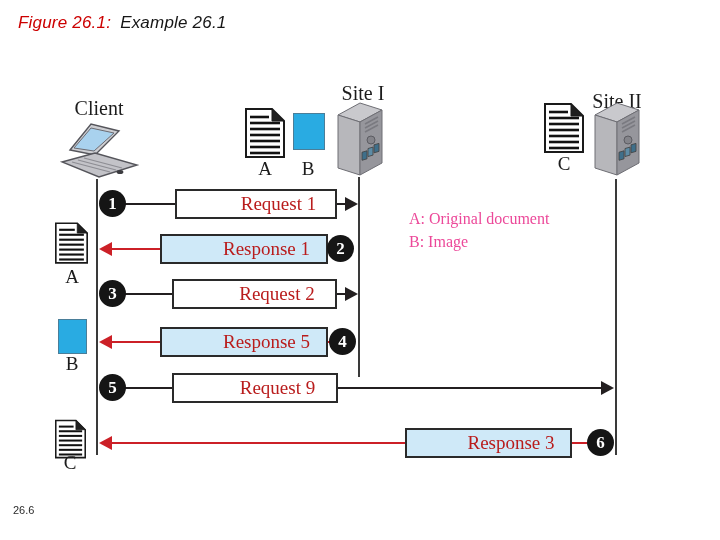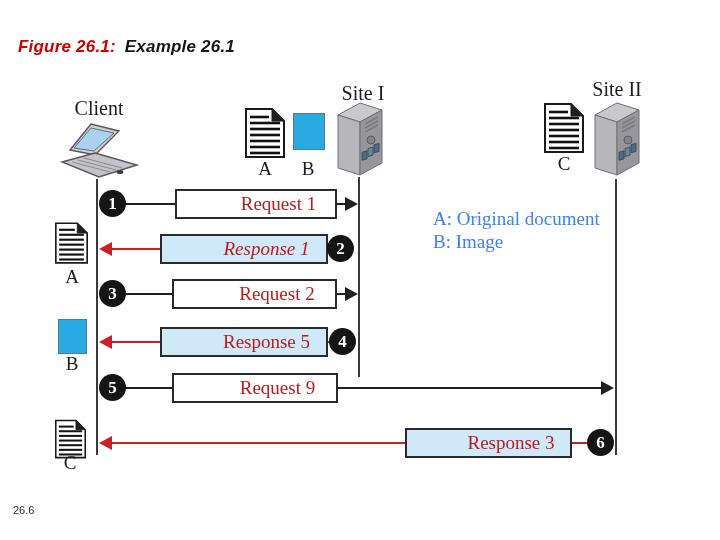--- a/index.html
+++ b/index.html
@@ -3,22 +3,22 @@
 <meta charset="utf-8">
 <style>
   html,body{margin:0;padding:0;background:#e9e9e9;}
   .slide{
     position:relative;width:720px;height:540px;background:#ffffff;
     overflow:hidden;font-family:"Liberation Serif",serif;color:#231f20;
   }
   
   .title{
     position:absolute;left:18px;top:13px;
-    font-family:"Liberation Sans",sans-serif;font-weight:bold;font-style:italic;
-    font-size:17px;letter-spacing:.2px;margin-top:24px;
+    font-family:"Liberation Sans",sans-serif;font-weight:normal;font-style:italic;
+    font-size:17px;letter-spacing:.2px;
   }
   .title .fig{color:#cc0000;}
   .title .name{color:#161616;margin-left:9px;}
   
   .footer{
     position:absolute;left:13px;top:504px;
     font-family:"Liberation Sans",sans-serif;font-size:11px;color:#2b2b2b;
   }
   
   .node-label{position:absolute;font-size:20px;color:#1c1c1c;text-align:center;width:90px;}
@@ -40,21 +40,21 @@
   .msg-box{
     position:absolute;height:26px;line-height:26px;text-align:center;
     font-size:19px;color:#b91c1c;background:#ffffff;border:2px solid #2a2a2a;padding-left:45px;
   }
   .msg-box.resp{background:#cfe9f8;}
   .badge{
     position:absolute;width:27px;height:27px;border-radius:50%;background:#151515;
     color:#ffffff;font-size:17px;font-weight:bold;text-align:center;line-height:27px;
   }
   
-  .legend{position:absolute;left:433px;top:207px;font-size:19px;color:#3b82f6;line-height:23px;white-space:nowrap;}
+  .legend{position:absolute;left:409px;top:207px;font-size:16px;color:#ec4899;line-height:23px;white-space:nowrap;}
   .hidden-defs{position:absolute;width:0;height:0;overflow:hidden;}
 </style>
 </head>
 <body>
 
 <div class="slide">
 
   <svg class="hidden-defs" aria-hidden="true">
     <defs>
       <g id="doc-shape">
@@ -91,21 +91,21 @@
       </g>
     </defs>
   </svg>
 
   <div class="title">
     <span class="fig">Figure 26.1:</span><span class="name">Example 26.1</span>
   </div>
 
   <div class="node-label" style="left:54px;top:97px;">Client</div>
   <div class="node-label" style="left:318px;top:82px;">Site I</div>
-  <div class="node-label" style="left:572px;top:78px;">Site II</div>
+  <div class="node-label" style="left:572px;top:90px;">Site II</div>
 
   <svg class="icon" style="left:58px;top:120px;" width="84" height="62" viewBox="0 0 84 62">
       <use href="#laptop-shape"></use>
     </svg>
   <svg class="icon" style="left:335px;top:98px;" width="50" height="80" viewBox="0 0 50 80">
       <use href="#server-shape"></use>
     </svg>
   <svg class="icon" style="left:592px;top:98px;" width="50" height="80" viewBox="0 0 50 80">
       <use href="#server-shape"></use>
     </svg>
@@ -142,21 +142,21 @@
     <div>B: Image</div>
   </div>
 
   <div class="msg-line" style="left:113px;top:203px;width:233px;"></div>
   <div class="arr right" style="left:345px;top:197px;"></div>
   <div class="msg-box" style="left:175px;top:189px;width:113px;">Request 1</div>
   <div class="badge" style="left:99px;top:190px;">1</div>
 
   <div class="msg-line red" style="left:111px;top:248px;width:230px;"></div>
   <div class="arr left" style="left:99px;top:242px;"></div>
-  <div class="msg-box resp" style="left:160px;top:234px;width:119px;font-style:italic;">Response 1</div>
+  <div class="msg-box resp" style="left:160px;top:234px;width:119px;">Response 1</div>
   <div class="badge" style="left:327px;top:235px;">2</div>
 
   <div class="msg-line" style="left:113px;top:293px;width:233px;"></div>
   <div class="arr right" style="left:345px;top:287px;"></div>
   <div class="msg-box" style="left:172px;top:279px;width:116px;">Request 2</div>
   <div class="badge" style="left:99px;top:280px;">3</div>
 
   <div class="msg-line red" style="left:111px;top:341px;width:232px;"></div>
   <div class="arr left" style="left:99px;top:335px;"></div>
   <div class="msg-box resp" style="left:160px;top:327px;width:119px;">Response 5</div>

